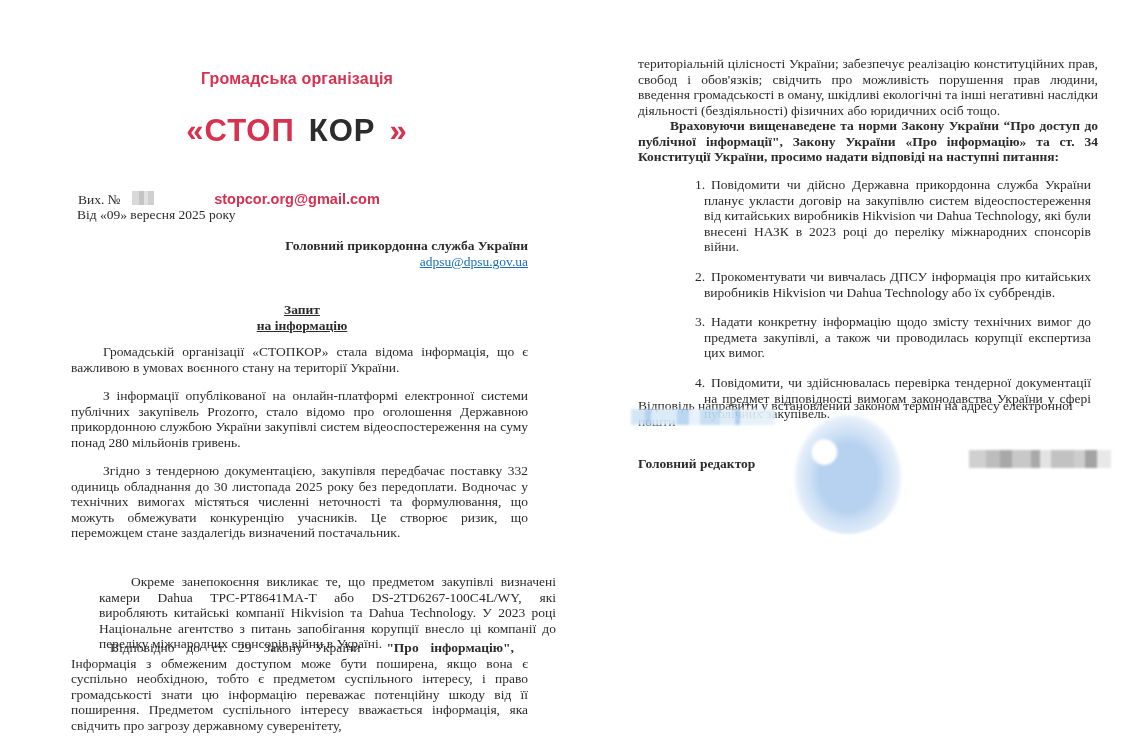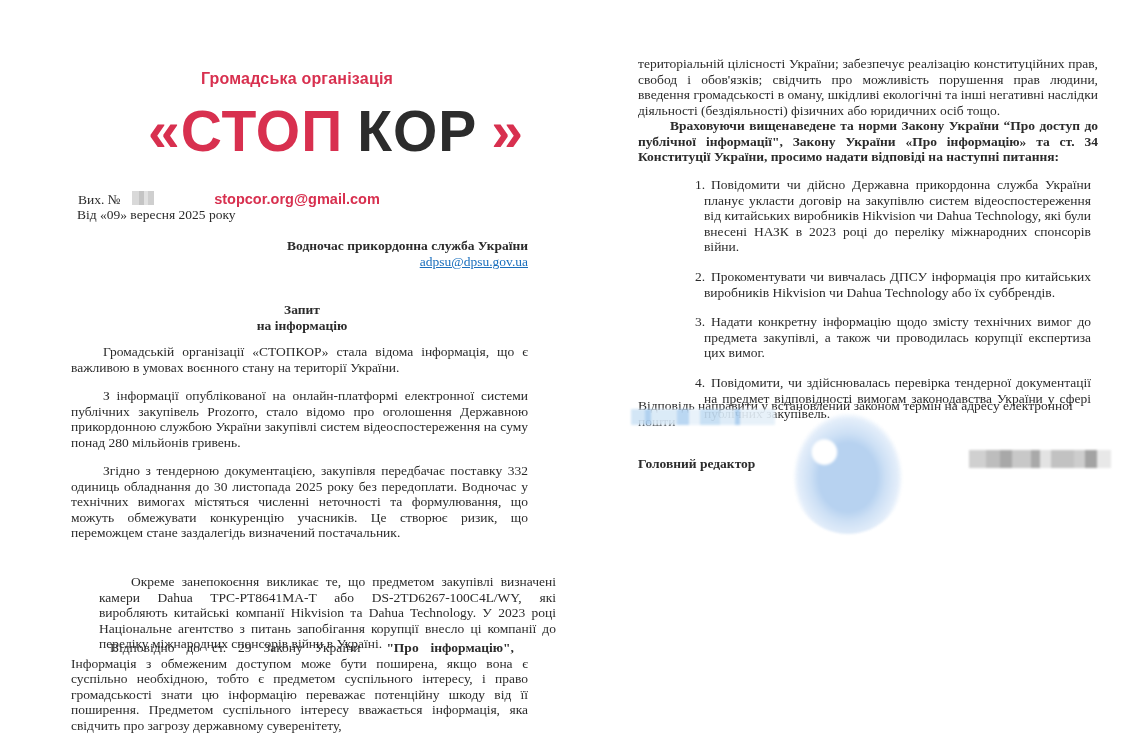--- a/index.html
+++ b/index.html
@@ -6,38 +6,38 @@
     html, body { width: 1124px; height: 750px; background: #ffffff; overflow: hidden; }
     body { position: relative; font-family: "Liberation Serif", "DejaVu Serif", serif; color: #2a2a2a; }
 
     .page { position: absolute; top: 0; height: 750px; }
     .page-left { left: 0; width: 560px; }
     .page-right { left: 560px; width: 564px; }
 
     
     .letterhead { position: absolute; left: 120px; top: 48px; width: 340px; text-align: center; font-family: "Liberation Sans", "DejaVu Sans", sans-serif; font-weight: bold; }
     .lh-org { color: #d8304f; font-size: 16px; letter-spacing: 0.2px; line-height: 20px; }
-    .lh-name { font-size: 57px; line-height: 52px; letter-spacing: 1px; margin-top: 2px; }
+    .lh-name { font-size: 31px; line-height: 52px; letter-spacing: 1px; margin-top: 2px; }
     .lh-name .red { color: #d8304f; }
     .lh-name .dark { color: #2c2c2c; }
     .lh-address { color: #222; font-size: 15px; line-height: 20px; margin-top: 1px; }
     .lh-email { color: #d8304f; font-size: 14.5px; line-height: 20px; margin-top: 18px; }
 
     .text { font-size: 13.5px; line-height: 15.6px; color: #2b2b2b; }
     .abs { position: absolute; }
 
     .outgoing { left: 57px; top: 177px; }
     .outgoing .redact-num { display: inline-block; width: 22px; height: 12px; vertical-align: -1px; margin-left: 4px;
       background: linear-gradient(90deg, #d9d9d9 0 30%, #c4c4c4 30% 55%, #e1e1e1 55% 75%, #cfcfcf 75% 100%); filter: blur(0.6px); }
     .date { left: 63px; top: 193px; }
 
     .recipient { right: 32px; top: 224px; text-align: right; font-weight: bold; width: 320px; }
     .recipient-email { right: 32px; top: 240px; text-align: right; color: #1a6fbd; text-decoration: underline; width: 320px; }
 
-    .title { left: 50px; width: 490px; text-align: center; font-weight: bold; }
+    .title { left: 50px; width: 490px; text-align: center; font-weight: bold; text-decoration: underline; }
     .title1 { top: 288px; }
     .title2 { top: 304px; }
 
     .para { left: 57px; width: 471px; text-align: justify; text-indent: 32px; }
     .para b { font-weight: bold; }
 
     .r-para { left: 624px; width: 474px; text-align: justify; }
     .r-bold { font-weight: bold; text-indent: 32px; }
     .r-list { left: 664px; width: 434px; }
     .r-list li { list-style: none; position: relative; padding-left: 26px; text-align: justify; margin-bottom: 0; }
@@ -68,21 +68,21 @@
       <span class="red">«СТОП</span><span class="dark">КОР</span><span class="red">»</span>
     </div>
     <div class="lh-email">stopcor.org@gmail.com</div>
   </div>
 
   <div class="abs text outgoing">
     <span>Вих. №</span><span class="redact-num"></span>
   </div>
   <div class="abs text date">Від «09» вересня 2025 року</div>
 
-  <div class="abs text recipient">Водночас прикордонна служба України</div>
+  <div class="abs text recipient">Головний прикордонна служба України</div>
   <div class="abs text recipient-email">adpsu@dpsu.gov.ua</div>
 
   <div class="abs text title title1">Запит</div>
   <div class="abs text title title2">на інформацію</div>
 
   <p class="abs text para" style="top:330px;">Громадській організації «СТОПКОР» стала відома інформація, що є важливою в умовах воєнного стану на території України.</p>
   <p class="abs text para" style="top:374px;">З інформації опублікованої на онлайн-платформі електронної системи публічних закупівель Prozorro, стало відомо про оголошення Державною прикордонною службою України закупівлі систем відеоспостереження на суму понад 280 мільйонів гривень.</p>
   <p class="abs text para" style="top:449px;">Згідно з тендерною документацією, закупівля передбачає поставку 332 одиниць обладнання до 30 листопада 2025 року без передоплати. Водночас у технічних вимогах містяться численні неточності та формулювання, що можуть обмежувати конкуренцію учасників. Це створює ризик, що переможцем стане заздалегідь визначений постачальник.</p>
   <p class="abs text para" style="top:560px;margin-left:28px;">Окреме занепокоєння викликає те, що предметом закупівлі визначені камери Dahua TPC-PT8641MA-T або DS-2TD6267-100C4L/WY, які виробляють китайські компанії Hikvision та Dahua Technology. У 2023 році Національне агентство з питань запобігання корупції внесло ці компанії до переліку міжнародних спонсорів війни в Україні.</p>
   <p class="abs text para" style="top:626px;"><span>Відповідно до ст. 29 Закону України </span><b>"Про інформацію",</b><span> Інформація з обмеженим доступом може бути поширена, якщо вона є суспільно необхідною, тобто є предметом суспільного інтересу, і право громадськості знати цю інформацію переважає потенційну шкоду від її поширення. Предметом суспільного інтересу вважається інформація, яка свідчить про загрозу державному суверенітету,</span></p>

